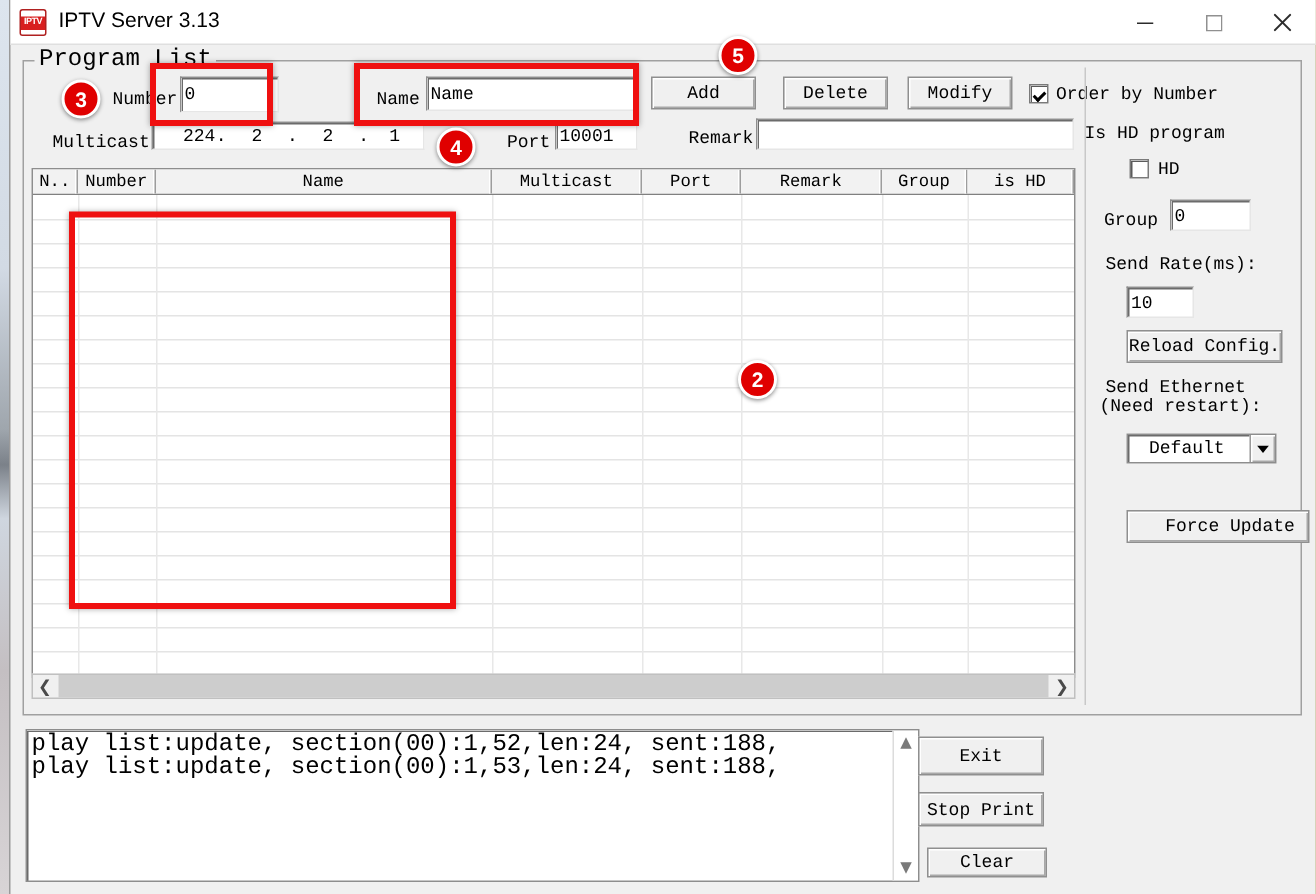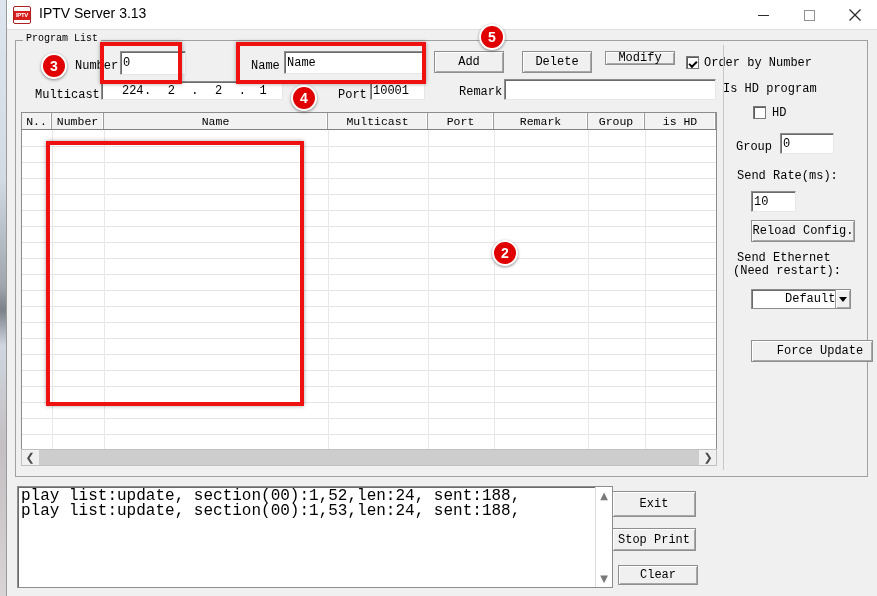--- a/index.html
+++ b/index.html
@@ -60,21 +60,21 @@
   .winbtn svg { display: block; }
   
   .groupbox {
     position: absolute; left: 8px; top: 40px; width: 853px; height: 437px;
     border: 1px solid #a0a0a0;
     background: #f0f0f0;
   }
   .groupbox-title {
     position: absolute; left: 16px; top: 32px;
     background: #f0f0f0; padding: 0 3px;
-    font-family: "Liberation Mono", monospace; font-size: 10px; color: #000;
+    font-family: "Liberation Mono", monospace; font-size: 16px; color: #000;
     line-height: 14px;
   }
   
   .field {
     position: absolute;
     background: #ffffff;
     border: 1px solid #8d8d8d;
     border-right-color: #e6e6e6;
     border-bottom-color: #e6e6e6;
     box-shadow: inset 1px 1px 0 #6b6b6b;
@@ -145,21 +145,21 @@
   
   .sep-v { position: absolute; left: 716px; top: 45px; width: 1px; height: 425px; background: #c8c8c8; }
   
   .combo {
     position: absolute;
     background: #fff; border: 1px solid #8d8d8d;
     box-shadow: inset 1px 1px 0 #6b6b6b;
     font-family: "Liberation Mono", monospace; font-size: 12px; color: #000;
     display: flex; align-items: center;
   }
-  .combo-val { padding-left: 14px; flex: 1; margin-left: 19px; }
+  .combo-val { padding-left: 14px; flex: 1; }
   .combo-arrow {
     width: 17px; height: 100%; background: #f0f0f0;
     border-left: 1px solid #9a9a9a;
     box-shadow: inset 1px 1px 0 #ffffff, inset -1px -1px 0 #a8a8a8;
     display: flex; align-items: center; justify-content: center;
   }
   
   .logbox {
     position: absolute; left: 10px; top: 486px; width: 596px; height: 102px;
     background: #fff; border: 1px solid #8d8d8d;
@@ -259,21 +259,21 @@
     <div class="field" style="left:363px; top:81px; width:55px; height:19px;">
       <span>10001</span>
     </div>
 
     <div class="btn" style="left:427px; top:51px; width:70px; height:22px;">
       <span>Add</span>
     </div>
     <div class="btn" style="left:515px; top:51px; width:70px; height:22px;">
       <span>Delete</span>
     </div>
-    <div class="btn" style="left:598px; top:51px; width:70px; height:14px;">
+    <div class="btn" style="left:598px; top:51px; width:70px; height:22px;">
       <span>Modify</span>
     </div>
     <div class="cbox checked" style="left:679px; top:56px;"></div>
     <div class="lbl" style="left:697px; top:56px;">Order by Number</div>
 
     <div class="lbl" style="left:452px; top:85px;">Remark</div>
     <div class="field" style="left:497px; top:79px; width:212px; height:21px;">
       <span></span>
     </div>
 

